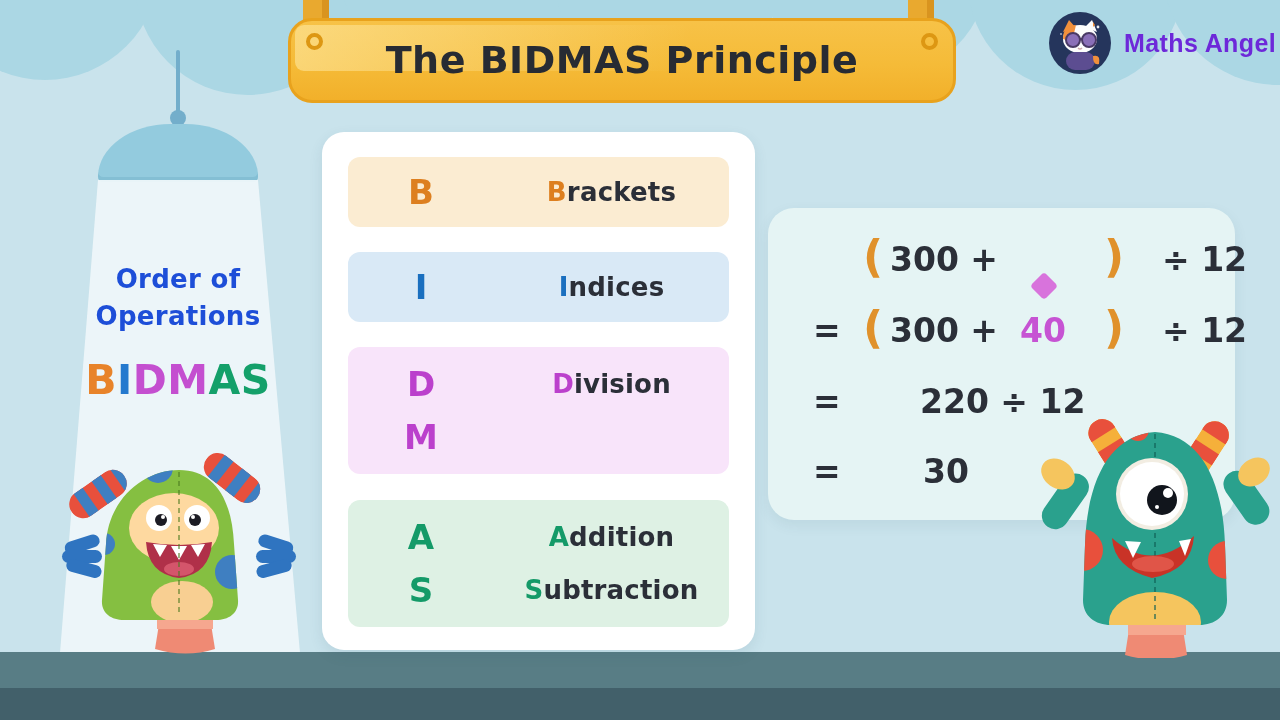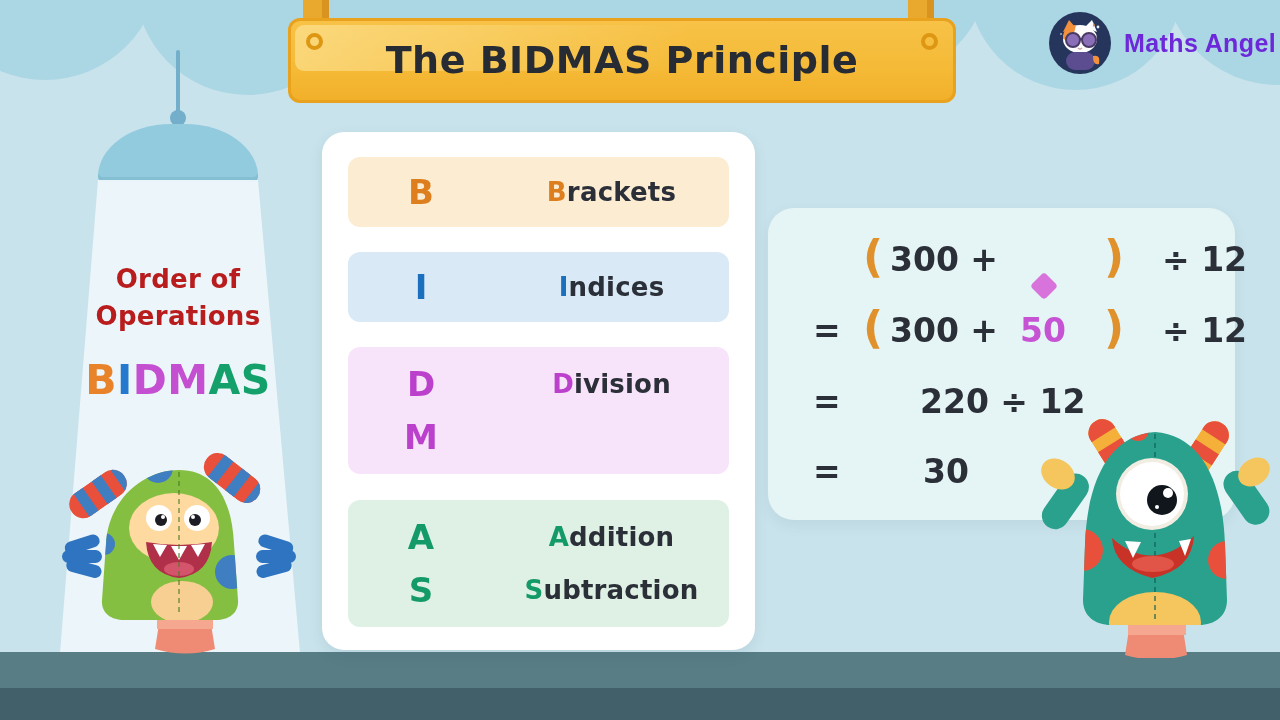--- a/index.html
+++ b/index.html
@@ -14,32 +14,32 @@
   .floor-top{position:absolute;left:0;top:652px;width:1280px;height:36px;background:#587d85;z-index:2;}
   .floor-bottom{position:absolute;left:0;top:688px;width:1280px;height:32px;background:#42606a;z-index:2;}
   
   .lamp-cord{position:absolute;left:176px;top:50px;width:4px;height:66px;background:#73aecb;border-radius:2px;z-index:1;}
   .lamp-ball{position:absolute;left:170px;top:110px;width:16px;height:16px;border-radius:50%;background:#73aecb;z-index:1;}
   .lamp-shade{position:absolute;left:98px;top:124px;width:160px;height:58px;background:#93cbde;
     border-radius:80px 80px 6px 6px / 58px 58px 6px 6px;
     box-shadow:inset 0 -5px 0 #84bfd4;z-index:1;}
   .beam{position:absolute;left:50px;top:180px;z-index:1;}
   .spot-heading{position:absolute;left:58px;width:240px;text-align:center;
-    font-size:26px;font-weight:bold;color:#b91c1c;letter-spacing:.3px;z-index:2;}
+    font-size:26px;font-weight:bold;color:#1d4ed8;letter-spacing:.3px;z-index:2;}
   .spot-h1{top:264px;} .spot-h2{top:301px;}
   .acronym{position:absolute;left:58px;top:356px;width:240px;text-align:center;
     font-size:41px;font-weight:bold;letter-spacing:.5px;z-index:2;}
   .c-orange{color:#e8832a;} .c-blue{color:#2479ce;} .c-magenta{color:#c44fd0;} .c-green{color:#14a06a;}
   
   .post{position:absolute;top:0;width:26px;height:48px;background:#e9a92f;
     box-shadow:inset -7px 0 0 #d9941f;z-index:4;}
   .post-left{left:303px;} .post-right{left:908px;}
   .banner-board{position:absolute;left:288px;top:18px;width:668px;height:85px;
     background:linear-gradient(180deg,#f7c247 0%,#f5bb38 55%,#f2b02a 100%);
-    border:3px solid #e8a21d;border-radius:12px;box-sizing:border-box;z-index:5;padding-left:9px;}
+    border:3px solid #e8a21d;border-radius:24px;box-sizing:border-box;z-index:5;padding-left:9px;}
   .banner-sheen{position:absolute;left:4px;top:4px;right:4px;height:46px;border-radius:9px;
     background:linear-gradient(100deg,rgba(255,236,170,.55),rgba(255,236,170,0) 60%);}
   .banner-screw{position:absolute;top:12px;width:9px;height:9px;border-radius:50%;
     border:4px solid #dd9713;background:transparent;}
   .screw-left{left:15px;} .screw-right{right:15px;}
   .banner-title{position:absolute;left:0;right:0;top:0;height:79px;line-height:79px;
     text-align:center;font-size:38px;font-weight:bold;color:#272b33;letter-spacing:.5px;}
   
   .brand-logo{position:absolute;left:1049px;top:12px;width:62px;height:62px;z-index:5;}
   .brand-name{position:absolute;left:1124px;top:29px;font-size:25px;font-weight:bold;
@@ -170,21 +170,21 @@
       <span class="paren paren-open">(</span>
       <span class="eq-lhs">300 +</span>
       <span class="bubble-tail"></span>
       <span class="paren paren-close">)</span>
       <span class="eq-div">÷ 12</span>
     </div>
     <div class="eq-line l2">
       <span class="eq-sign">=</span>
       <span class="paren paren-open">(</span>
       <span class="eq-lhs">300 +</span>
-      <span class="eq-result">50</span>
+      <span class="eq-result">40</span>
       <span class="paren paren-close">)</span>
       <span class="eq-div">÷ 12</span>
     </div>
     <div class="eq-line l3">
       <span class="eq-sign">=</span>
       <span class="eq-expr3">220 ÷ 12</span>
     </div>
     <div class="eq-line l4">
       <span class="eq-sign">=</span>
       <span class="eq-expr4">30</span>

